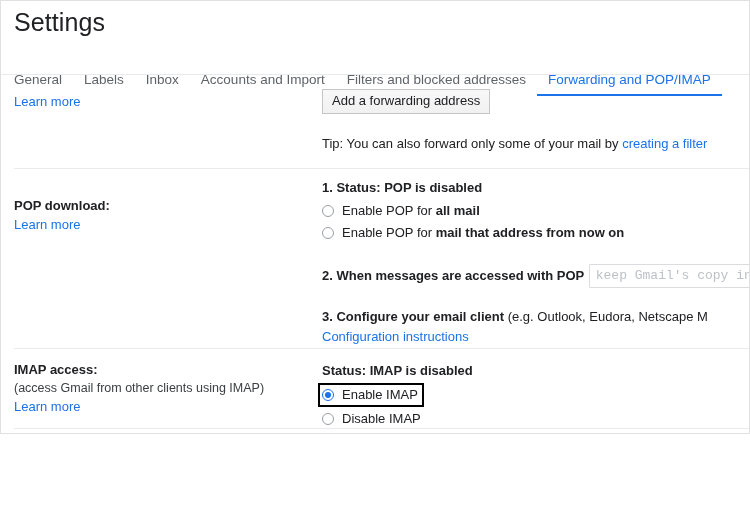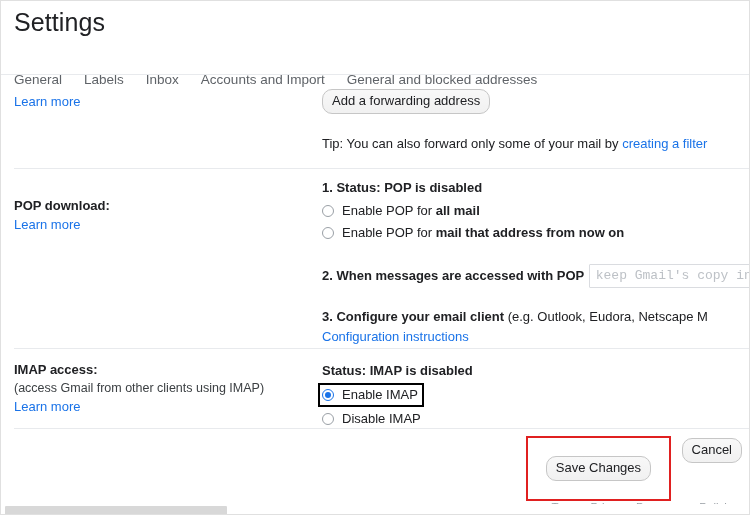--- a/index.html
+++ b/index.html
@@ -7,21 +7,21 @@
     padding: 0;
     background: #ffffff;
   }
   body {
     font-family: "Liberation Sans", sans-serif;
     -webkit-font-smoothing: antialiased;
   }
   #app {
     position: relative;
     width: 750px;
-    height: 515px;
+    height: 434px;
     background: #ffffff;
     overflow: hidden;
     box-sizing: border-box;
     border: 1px solid #e0e0e0;
   }
 
   
   .page-title {
     position: absolute;
     left: 13px;
@@ -121,21 +121,21 @@
   .body-text b { font-weight: bold; }
 
   
   .btn {
     display: inline-block;
     font-family: "Liberation Sans", sans-serif;
     font-size: 13px;
     color: #202124;
     background: linear-gradient(#f8f8f8, #f1f1f1);
     border: 1px solid #c6c6c6;
-    border-radius: 10px;
+    border-radius: 0;
     padding: 4px 9px 5px 9px;
     line-height: 14px;
     cursor: pointer;
     white-space: nowrap;
   }
 
   
   .radio-row {
     display: flex;
     align-items: center;
@@ -242,21 +242,22 @@
 
 <div id="app">
 
   <div class="page-title">Settings</div>
 
   <div class="tabs">
     <div class="tab">General</div>
     <div class="tab">Labels</div>
     <div class="tab">Inbox</div>
     <div class="tab">Accounts and Import</div>
-    <div class="tab">General and blocked addresses</div>
+    <div class="tab">Filters and blocked addresses</div>
+    <div class="tab active">Forwarding and POP/IMAP</div>
   </div>
   <div class="tabs-underline"></div>
 
   <div class="section" style="top:86px;height:78px;">
 
     <div class="label-col" style="top:5px;">
       <a class="link">Learn more</a>
     </div>
 
     <div class="content-col" style="top:2px;">

